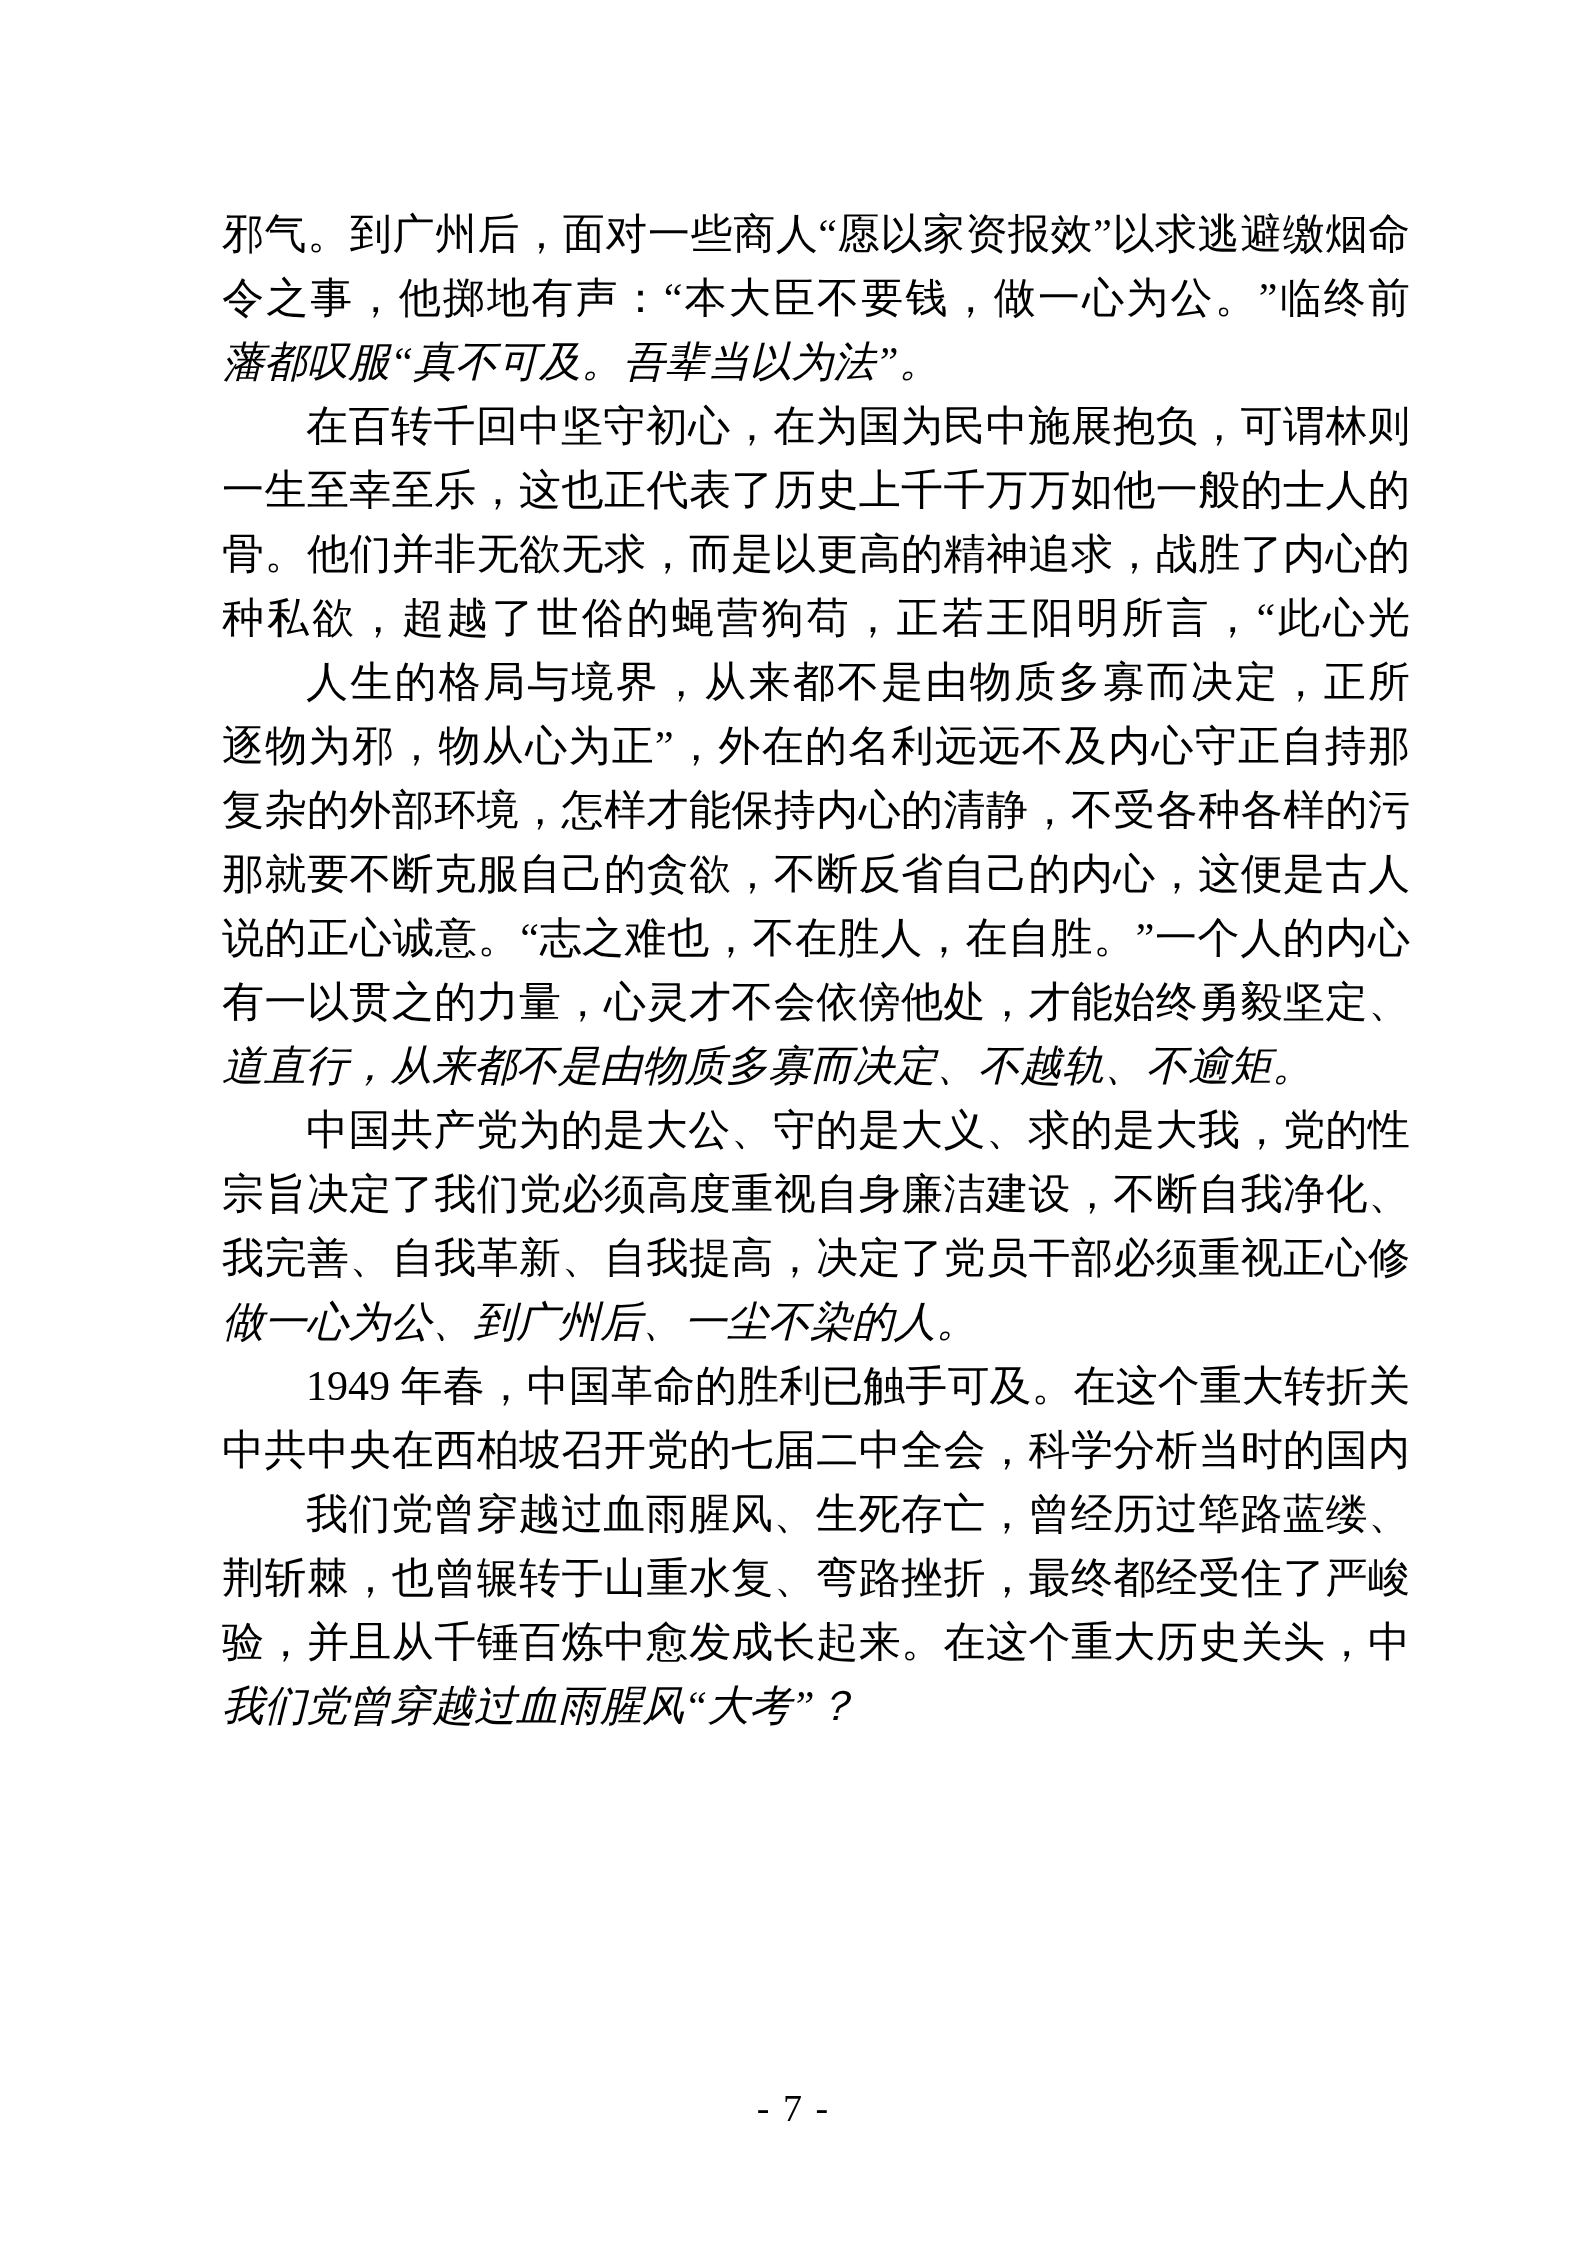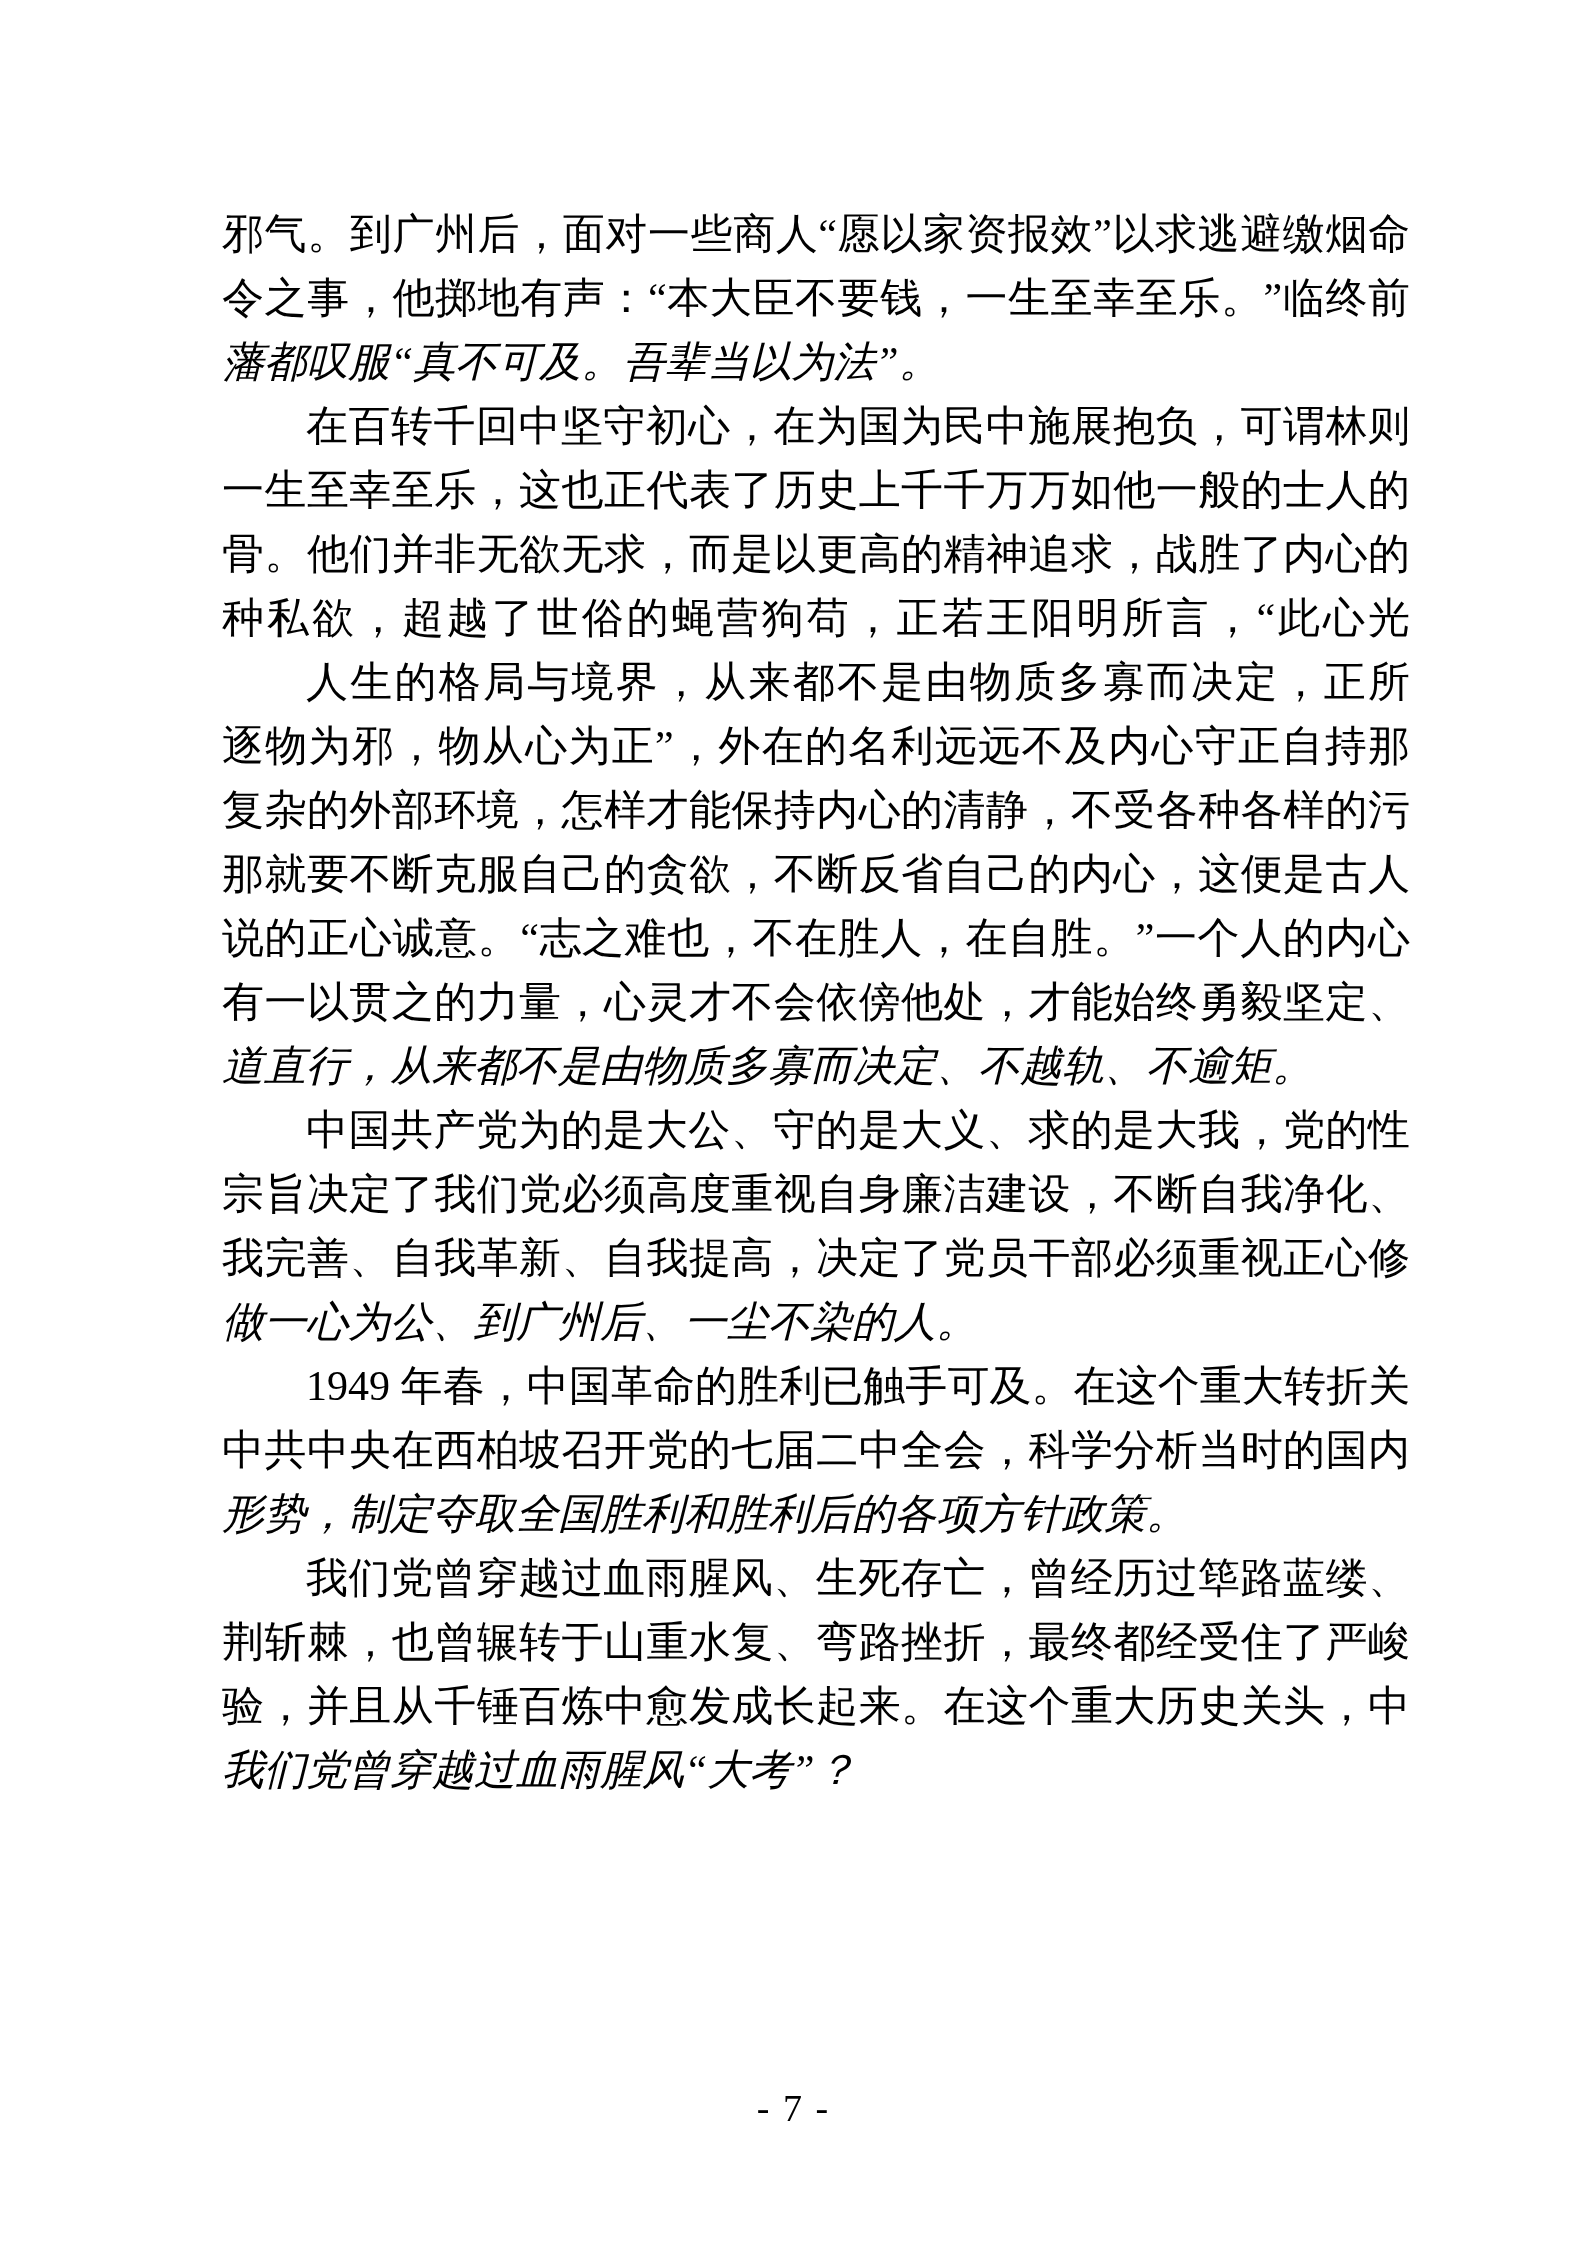--- a/index.html
+++ b/index.html
@@ -54,21 +54,21 @@
     color: #000000;
   }
 </style>
 </head>
 <body>
 
 <div class="page">
   <div class="content">
       <div class="paragraph">
         <div class="line">邪气。到广州后，面对一些商人“愿以家资报效”以求逃避缴烟命</div>
-        <div class="line">令之事，他掷地有声：“本大臣不要钱，一生至幸至乐。”临终前</div>
+        <div class="line">令之事，他掷地有声：“本大臣不要钱，做一心为公。”临终前</div>
         <div class="line last">藩都叹服“真不可及。吾辈当以为法”。</div>
       </div>
       <div class="paragraph">
         <div class="line indent">在百转千回中坚守初心，在为国为民中施展抱负，可谓林则徐</div>
         <div class="line">一生至幸至乐，这也正代表了历史上千千万万如他一般的士人的风</div>
         <div class="line">骨。他们并非无欲无求，而是以更高的精神追求，战胜了内心的种</div>
         <div class="line">种私欲，超越了世俗的蝇营狗苟，正若王阳明所言，“此心光明，</div>
       </div>
       <div class="paragraph">
         <div class="line indent">人生的格局与境界，从来都不是由物质多寡而决定，正所谓“心</div>
@@ -81,21 +81,20 @@
       </div>
       <div class="paragraph">
         <div class="line indent">中国共产党为的是大公、守的是大义、求的是大我，党的性质</div>
         <div class="line">宗旨决定了我们党必须高度重视自身廉洁建设，不断自我净化、自</div>
         <div class="line">我完善、自我革新、自我提高，决定了党员干部必须重视正心修身，</div>
         <div class="line last">做一心为公、到广州后、一尘不染的人。</div>
       </div>
       <div class="paragraph">
         <div class="line indent">1949 年春，中国革命的胜利已触手可及。在这个重大转折关头，</div>
         <div class="line">中共中央在西柏坡召开党的七届二中全会，科学分析当时的国内外</div>
-        <div class="line last">形势，制定夺取全国胜利和胜利后的各项方针政策。</div>
       </div>
       <div class="paragraph">
         <div class="line indent">我们党曾穿越过血雨腥风、生死存亡，曾经历过筚路蓝缕、披</div>
         <div class="line">荆斩棘，也曾辗转于山重水复、弯路挫折，最终都经受住了严峻考</div>
         <div class="line">验，并且从千锤百炼中愈发成长起来。在这个重大历史关头，中国</div>
         <div class="line last">我们党曾穿越过血雨腥风“大考”？</div>
       </div>
     </div>
   <div class="page-number">- 7 -</div>
 </div>

